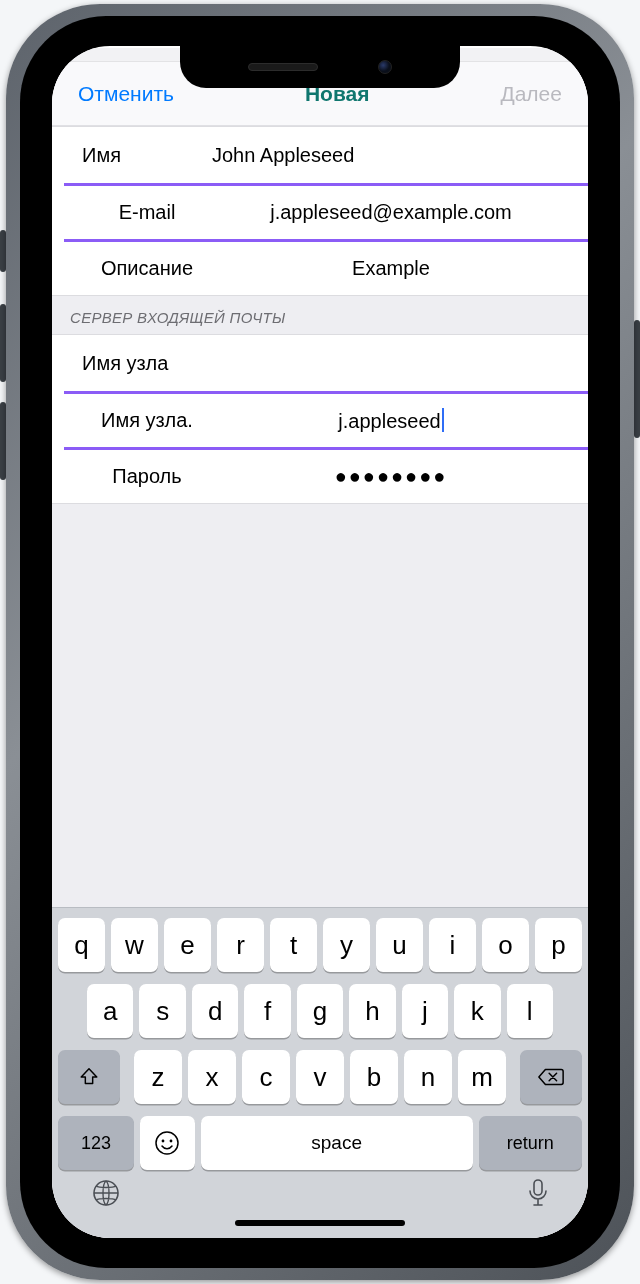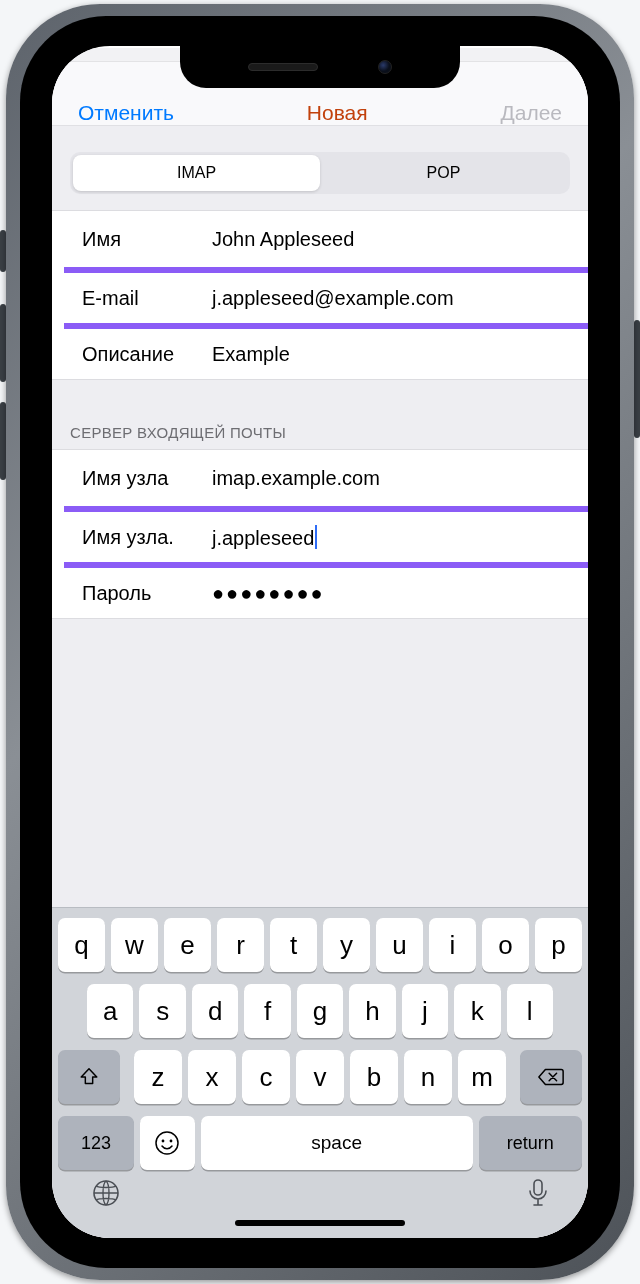--- a/index.html
+++ b/index.html
@@ -94,27 +94,27 @@
       border-top-right-radius: 16px;
       display:flex; flex-direction:column;
       overflow:hidden;
       box-shadow: 0 -1px 0 rgba(0,0,0,.06);
       position:relative;
     }
     .navbar {
       height: 64px;
       background:#f9f9fb;
       border-top-left-radius:16px; border-top-right-radius:16px;
-      display:flex; align-items:flex-end; justify-content:space-between;
+      display:flex; align-items:center; justify-content:space-between;
       padding: 0 26px;
       font-size:21px;
       border-bottom:1px solid #e0e0e4;
     }
     .nav-cancel { color:#007aff; }
-    .nav-title  { font-weight:400; color:#c2410c; }
+    .nav-title  { font-weight:700; color:#0f766e; }
     .nav-next   { color:#b9b9bf; }
 
     .content { flex:1; overflow:auto; background:#eeeef2; }
 
     
     .seg-wrap { padding: 26px 18px 16px; }
     .seg {
       display:flex; background:#e4e4e9; border-radius:10px; padding:3px;
       height:42px;
     }
@@ -129,36 +129,37 @@
     
     .group { background:#fff; border-top:1px solid #dcdce0; border-bottom:1px solid #dcdce0; }
     .group + .group-header { margin-top: 0; }
     .row {
       display:flex; align-items:center;
       min-height:56px;
       padding: 0 18px;
       font-size:20px;
       margin-left:12px;
     }
-    .row + .row { border-top:6px solid #8b5cf6; }
+    .row + .row { border-top:3px solid #8b5cf6;text-align:center; }
     .row label { width:130px; color:#000; }
     .row .val {
       flex:1; border:none; outline:none; font:inherit; color:#000; background:transparent;
       padding:0;
     }
     .cursor::after{
       content:""; display:inline-block; width:2px; height:24px; background:#2f6df6;
       vertical-align:-4px; margin-left:1px;
       animation: blink 1.05s steps(1) infinite;
     }
     @keyframes blink { 50%{opacity:0} }
 
     .group-header {
       font-size:15px; color:#6d6d72; letter-spacing:.3px;
-      padding: 44px 18px 8px;
+      padding: 13px 18px 8px;
+      font-style: italic;
     }
 
     
     .keyboard {
       background:#d1d4d9;
       border-top:1px solid #b8bcc2;
       padding: 10px 5px 6px;
     }
     .krow { display:flex; gap:6px; margin-bottom:12px; justify-content:center; padding:0 1px;}
     .key {
@@ -219,26 +220,20 @@
         <div class="sheet">
 
           <div class="navbar">
             <span class="nav-cancel">Отменить</span>
             <span class="nav-title">Новая</span>
             <span class="nav-next">Далее</span>
           </div>
 
           <div class="content">
 
-            <div class="seg-wrap">
-              <div class="seg">
-                <button class="active">IMAP</button>
-                <button>POP</button>
-              </div>
-            </div>
 
             <div class="group">
               <div class="row">
                 <label>Имя</label>
                 <span class="val">John Appleseed</span>
               </div>
               <div class="row">
                 <label>E-mail</label>
                 <span class="val">j.appleseed@example.com</span>
               </div>
@@ -246,21 +241,20 @@
                 <label>Описание</label>
                 <span class="val">Example</span>
               </div>
             </div>
 
             <div class="group-header">СЕРВЕР ВХОДЯЩЕЙ ПОЧТЫ</div>
 
             <div class="group">
               <div class="row">
                 <label>Имя узла</label>
-                <span class="val">imap.example.com</span>
               </div>
               <div class="row">
                 <label>Имя узла.</label>
                 <span class="val cursor">j.appleseed</span>
               </div>
               <div class="row">
                 <label>Пароль</label>
                 <span class="val" style="letter-spacing:2px">●●●●●●●●</span>
               </div>
             </div>

